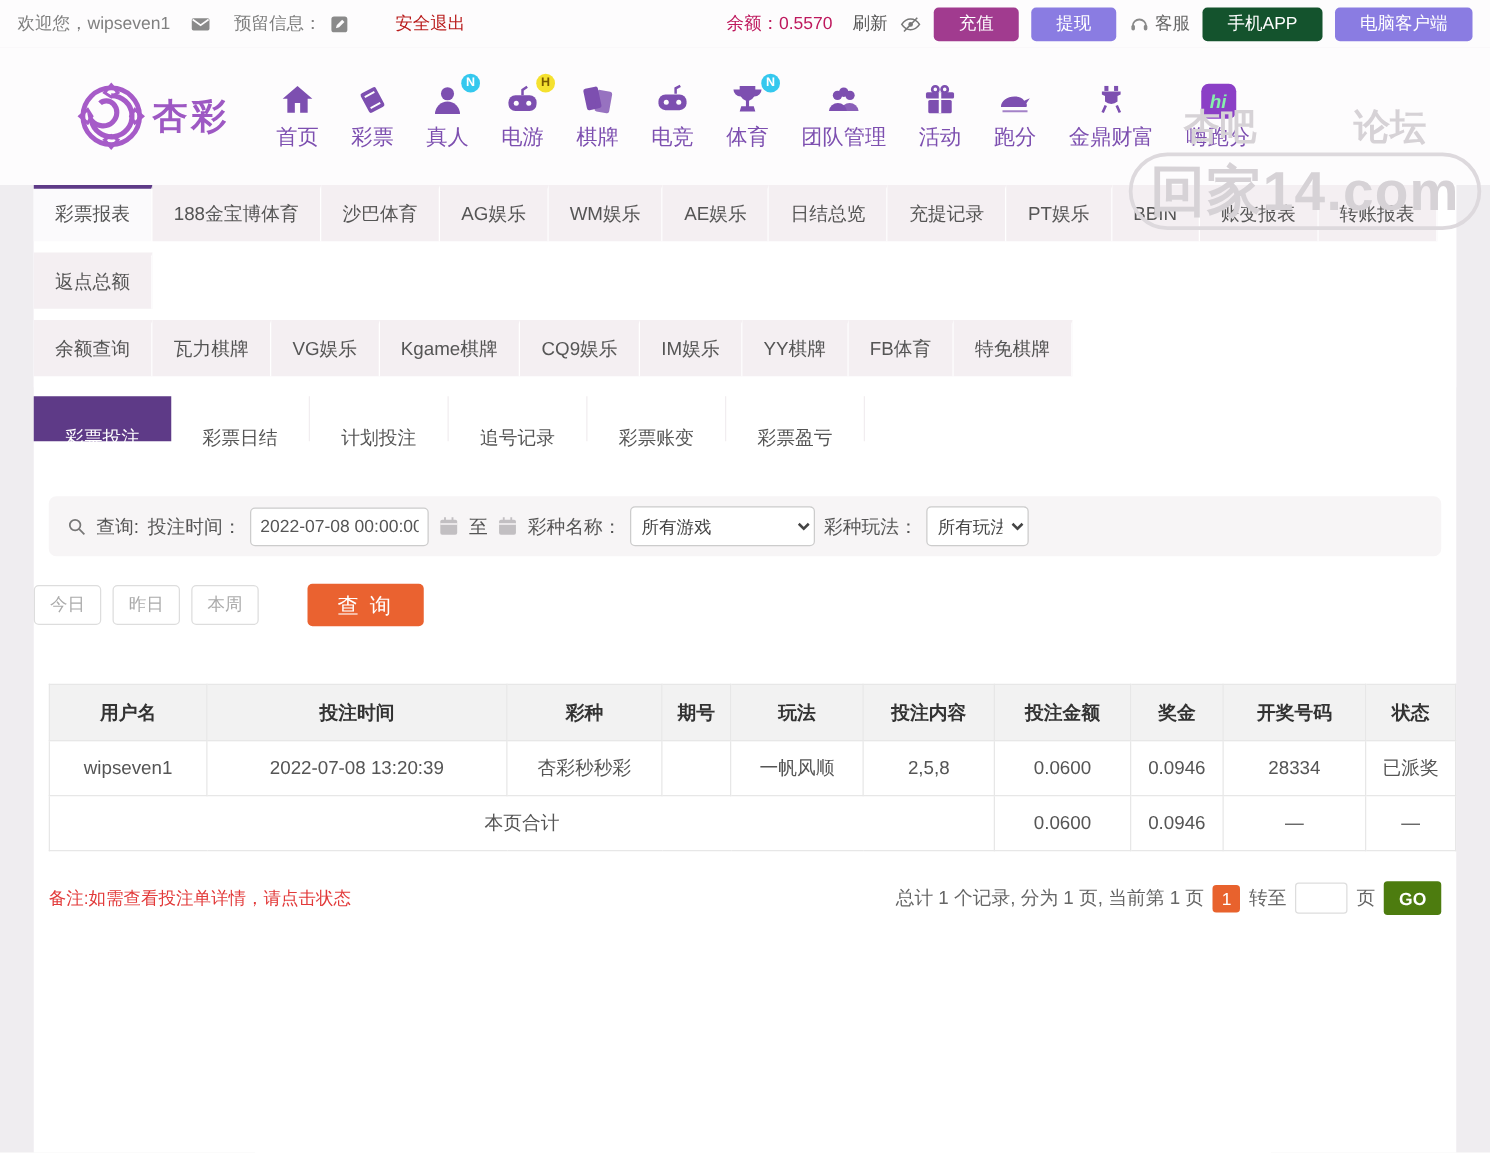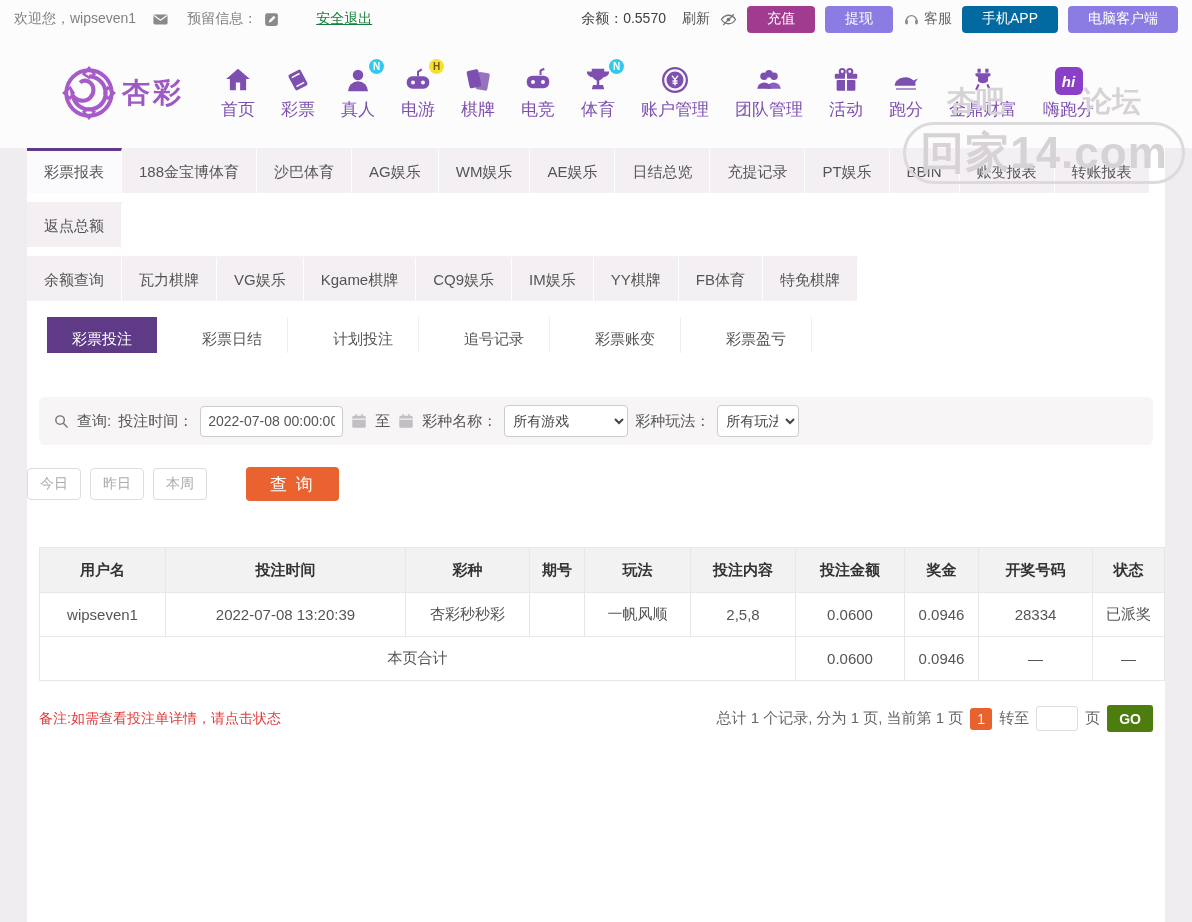--- a/index.html
+++ b/index.html
@@ -11,32 +11,32 @@
     overflow:hidden;
   }
   
   .topbar {
     height:38px; background:#fdfcfd; display:flex; align-items:center;
     padding:0 14px; font-size:14px; color:#808080;
   }
   .welcome { margin-right:16px; }
   .icon-sm { width:17px; height:17px; color:#8a8a8a; vertical-align:middle; }
   .reserved { margin:0 6px 0 18px; }
-  .logout { color:#15803d; text-decoration:underline; margin-left:36px; cursor:pointer; }
+  .logout { color:#b91c1c; margin-left:36px; cursor:pointer; }
   .topbar-right { margin-left:auto; display:flex; align-items:center; gap:10px; }
-  .balance { color:#404040; }
+  .balance { color:#be185d; }
   .refresh { color:#555; cursor:pointer; margin-left:6px; }
   .eye { color:#777; cursor:pointer; }
   .pill-btn {
     border:none; color:#fff; font-size:14px; height:27px; padding:0 20px;
     border-radius:4px; cursor:pointer; font-family:inherit;
   }
   .btn-deposit { background:#a13b8f; }
   .btn-withdraw { background:#8a7ce2; }
-  .btn-app { background:#0369a1; }
+  .btn-app { background:#14532d; }
   .btn-pc { background:#8a7ce2; }
   .service { display:flex; align-items:center; gap:4px; color:#666; cursor:pointer; }
   
   .header {
     height:110px; background:#fdfcfd; position:relative;
     display:flex; align-items:center; padding-left:60px;
   }
   .logo { display:flex; align-items:center; margin-right:24px; cursor:pointer; }
   .logo-emblem { width:58px; height:58px; color:#a65bc8; }
   .logo-text { font-size:28px; font-weight:bold; color:#9d58c3; letter-spacing:3px; margin-left:4px; }
@@ -47,21 +47,21 @@
   }
   .nav-item svg { width:30px; height:30px; }
   .nav-label { font-size:17px; margin-top:3px; white-space:nowrap; }
   .badge {
     position:absolute; top:-6px; right:4px; width:15px; height:15px; border-radius:50%;
     font-size:10px; font-weight:bold; display:flex; align-items:center; justify-content:center;
   }
   .badge-n { background:#35c8ee; color:#fff; }
   .badge-h { background:#f5e12f; color:#7a5a00; }
   .hi-box {
-    width:28px; height:28px; border-radius:6px; background:#8b3fc6; color:#ffffff;
+    width:28px; height:28px; border-radius:6px; background:#8b3fc6; color:#86efac;
     font-weight:bold; font-size:15px; display:flex; align-items:center; justify-content:center;
     font-style:italic;
   }
   
   .watermark { position:absolute; left:903px; top:44px; width:282px; pointer-events:none; z-index:6; }
   .wm-top { display:flex; justify-content:space-between; padding:0 44px; font-size:29px; font-weight:bold; color:#d6d2d6; }
   .wm-pill {
     margin-top:0px; border:3px solid #ddd9dd; border-radius:44px; height:62px;
     display:flex; align-items:center; justify-content:center; background:transparent;
   }
@@ -73,40 +73,40 @@
   .tab {
     height:45px; line-height:42px; padding:0 17px; background:#f4eff2; color:#555;
     font-size:15px; border-right:1px solid #fff; margin-bottom:9px; cursor:pointer;
     border-top:3px solid transparent; white-space:nowrap;
   }
   .tab.active { background:#fbfafc; border-top-color:#5e3a87; }
   .tab-break { flex-basis:100%; height:0; }
   
   .subtabs { display:flex; margin-top:7px; }
   .subtab {
-    height:36px; line-height:36px; padding:4px 25px; font-size:15px; color:#555;
-    border-right:1px solid #f1edf0; cursor:pointer; white-space:nowrap;margin-left:20px;
+    height:36px; line-height:36px; padding:16px 25px; font-size:15px; color:#555;
+    border-right:1px solid #f1edf0; cursor:pointer; white-space:nowrap;
   }
   .subtab.active { background:#5e3a87; color:#fff; border-right:none; }
   
   .filter-panel {
     margin:44px 12px 0; height:48px; background:#f7f5f6; border-radius:6px;
     display:flex; align-items:center; padding:0 14px; gap:7px; font-size:15px; color:#555;
   }
   .filter-panel .icon-sm { color:#777; }
   .cal-icon { color:#c2bfc2; width:18px; height:18px; }
   .date-input {
     width:143px; height:31px; border:1px solid #ccc; border-radius:4px; background:#fff;
     font-family:inherit; font-size:14px; color:#555; padding:0 7px;
   }
   .filter-select {
     height:32px; border:1px solid #ccc; border-radius:4px; background:#fff;
     font-family:inherit; font-size:14px; color:#444; padding:0 4px;
   }
-  .sel-game { width:124px; }
+  .sel-game { width:148px; }
   .sel-play { width:82px; }
   
   .quickrow { display:flex; justify-content:flex-start; align-items:center; gap:9px; margin-top:22px; }
   .ghost-btn {
     height:32px; padding:0 12px; background:#fff; border:1px solid #ddd; border-radius:4px;
     color:#aaa; font-size:14px; cursor:pointer; font-family:inherit;
   }
   .search-btn {
     margin-left:30px; height:34px; padding:0 24px; background:#ea6230; border:none;
     border-radius:4px; color:#fff; font-size:17px; letter-spacing:2px; cursor:pointer; font-family:inherit;
@@ -229,28 +229,20 @@
           <circle cx="16" cy="13.5" r="1.6" fill="#fdfcfd"></circle>
         </svg>
       <span class="nav-label">电竞</span>
     </div>
     <div class="nav-item">
       <span class="badge badge-n">N</span>
       <svg viewBox="0 0 24 24">
           <path d="M7 3h10v2.2h4a4.6 4.6 0 0 1-4.7 4.5A5.8 5.8 0 0 1 13 12.4V16h3l1 3.4H7L8 16h3v-3.6A5.8 5.8 0 0 1 7.7 9.7 4.6 4.6 0 0 1 3 5.2h4z" fill="currentColor"></path>
         </svg>
       <span class="nav-label">体育</span>
-    </div>
-    <div class="nav-item">
-      <svg viewBox="0 0 24 24">
-          <circle cx="12" cy="12" r="9.5" fill="none" stroke="currentColor" stroke-width="1.8"></circle>
-          <circle cx="12" cy="12" r="6.8" fill="currentColor"></circle>
-          <path d="M9.6 8.5l2.4 3.2 2.4-3.2M12 11.7v4.6M10 12.8h4M10 14.6h4" stroke="#fdfcfd" stroke-width="1.1" fill="none"></path>
-        </svg>
-      <span class="nav-label">账户管理</span>
     </div>
     <div class="nav-item">
       <svg viewBox="0 0 24 24">
           <circle cx="8" cy="9" r="3" fill="currentColor"></circle>
           <circle cx="16" cy="9" r="3" fill="currentColor"></circle>
           <circle cx="12" cy="7" r="3" fill="currentColor"></circle>
           <path d="M2.5 19a5.8 5.8 0 0 1 11.5 0z" fill="currentColor"></path>
           <path d="M10 19a5.8 5.8 0 0 1 11.5 0z" fill="currentColor" opacity=".9"></path>
         </svg>
       <span class="nav-label">团队管理</span>

